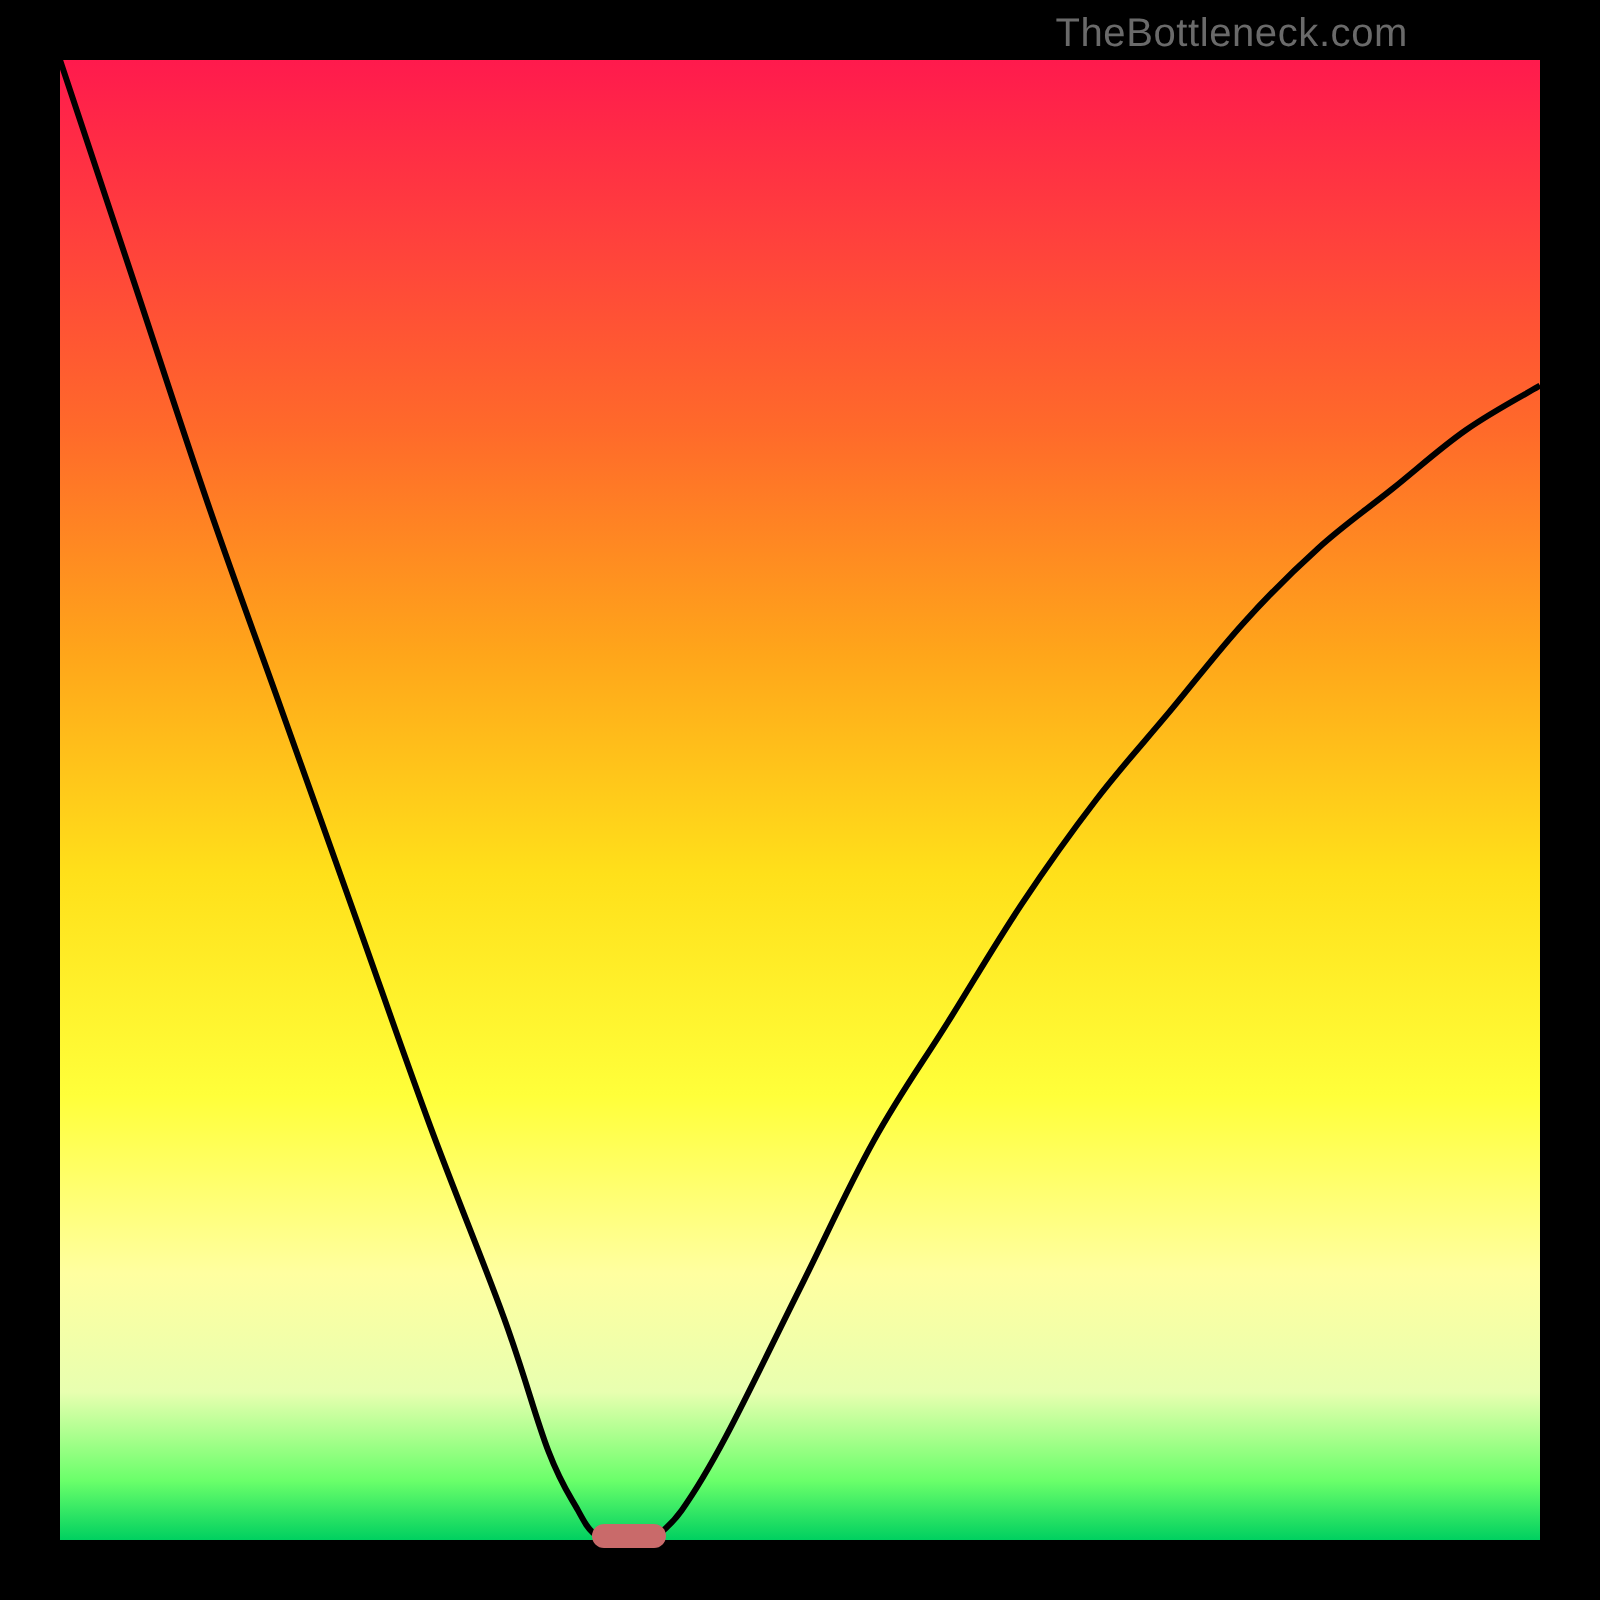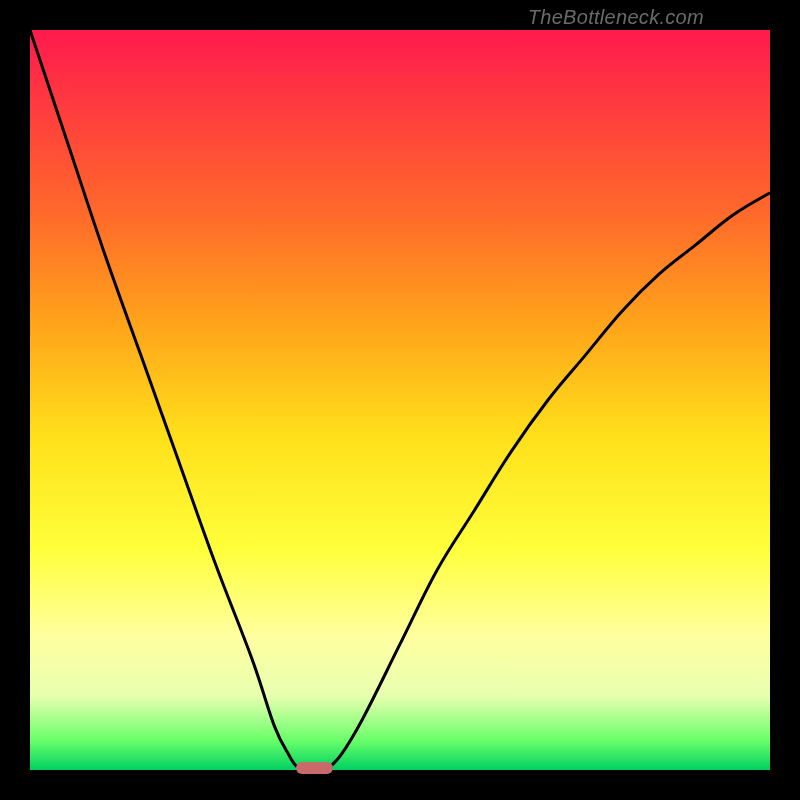--- a/index.html
+++ b/index.html
@@ -2,21 +2,20 @@
 <html><head>
 <meta charset="utf-8">
 <style>
   * { margin: 0; padding: 0; box-sizing: border-box; }
   body { width: 800px; height: 800px; background: #000; position: relative; font-family: Arial, sans-serif; }
   .frame {
     position: absolute;
     top: 0; left: 0;
     width: 716px; height: 800px;
     background: #000;
-    font-style: italic;
   }
   .plot-area {
     position: absolute;
     top: 30px;
     left: 30px;
     width: 740px;
     height: 740px;
     background: linear-gradient(to bottom,
       #ff1a4d 0%,
       #ff3a3f 10%,

